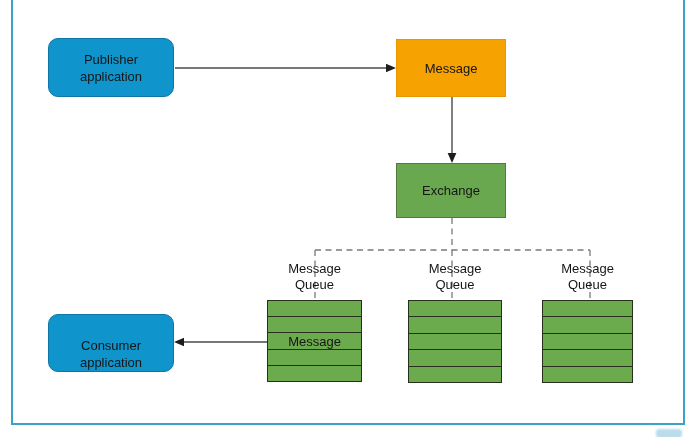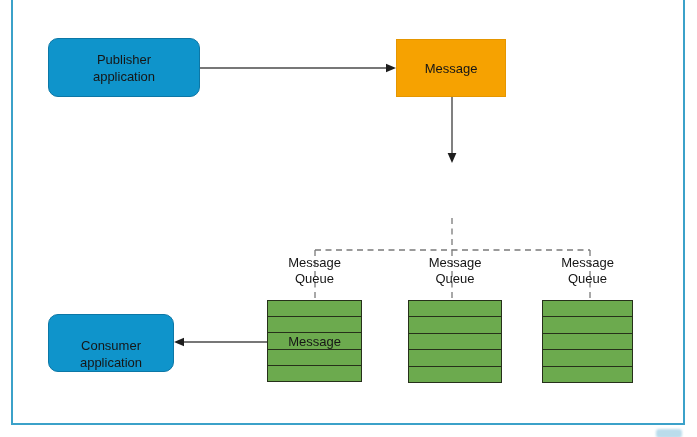--- a/index.html
+++ b/index.html
@@ -16,35 +16,35 @@
 
   .node{
     position:absolute;display:flex;align-items:center;justify-content:center;
     text-align:center;font-size:13px;line-height:17px;box-sizing:border-box;
   }
   .node-blue{
     background:var(--node-blue,#0f94cb);
     border:1.5px solid var(--node-blue-border,#0c77a6);
     border-radius:10px;
   }
-  .publisher{left:48px;top:38px;width:152px;height:59px;}
+  .publisher{left:48px;top:38px;width:126px;height:59px;}
   .consumer{left:48px;top:314px;width:126px;height:58px;align-items:flex-end;}
   .node-blue span{display:inline-block;width:86px;}
 
   .message-box{
     left:396px;top:39px;width:110px;height:58px;
     background:var(--node-orange,#f6a201);border:1px solid #e59600;
   }
   .exchange-box{
     left:396px;top:163px;width:110px;height:55px;
     background:var(--node-green,#6aa84f);border:1px solid var(--green-border,#55793c);
   }
 
   .queue-label{
-    position:absolute;top:255px;text-align:center;font-size:13px;line-height:16px;
+    position:absolute;top:261px;text-align:center;font-size:13px;line-height:16px;
   }
   .queue-label span{display:inline-block;width:62px;}
   .ql-1{left:267px;width:95px;}
   .ql-2{left:408px;width:94px;}
   .ql-3{left:542px;width:91px;}
 
   .queue{
     position:absolute;top:300px;height:83px;box-sizing:border-box;
     background:var(--queue-green,#6caa4e);
     border:1.5px solid var(--queue-border,#26301a);
@@ -93,20 +93,23 @@
   </svg>
 
   <div class="node node-blue publisher">
     <span>Publisher application</span>
   </div>
 
   <div class="node message-box">
     <span>Message</span>
   </div>
 
+  <div class="node exchange-box">
+    <span>Exchange</span>
+  </div>
 
   <div class="node node-blue consumer">
     <span>Consumer application</span>
   </div>
 
   <div class="queue-label ql-1">
     <span>Message Queue</span>
   </div>
   <div class="queue-label ql-2">
     <span>Message Queue</span>

